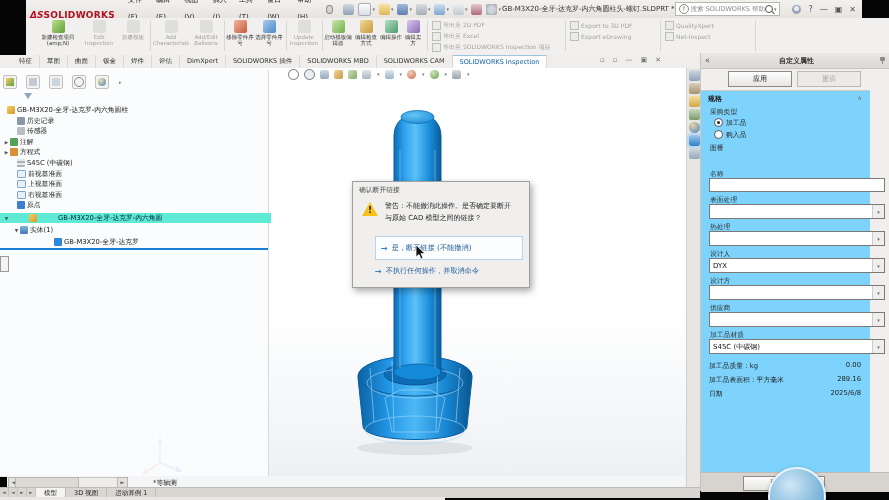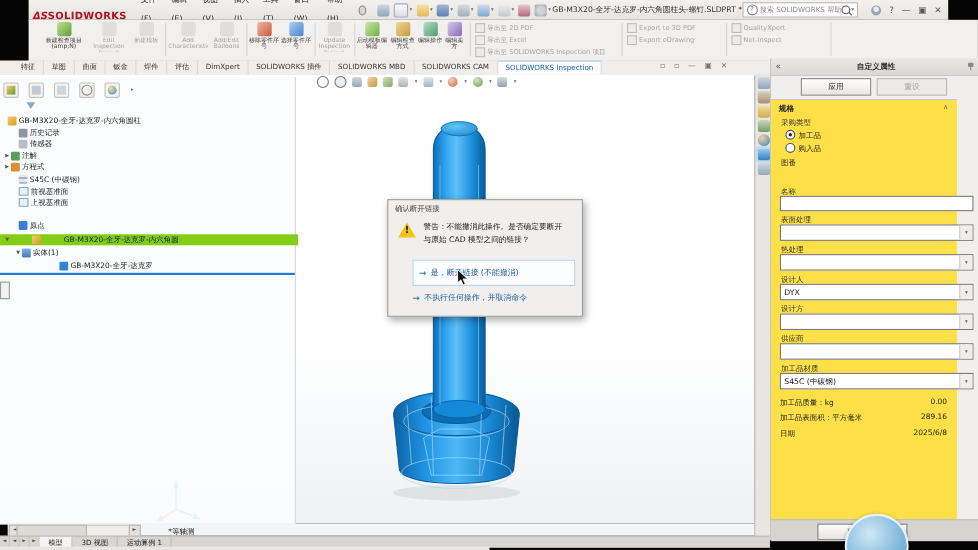--- a/index.html
+++ b/index.html
@@ -56,21 +56,21 @@
   
   #tree{left:0;top:70px;width:268px;height:407px;background:rgba(251,252,253,.92);border-right:1px solid #d8d8d8;}
   .fmtabs{position:absolute;left:3px;top:5px;display:flex;gap:9px;align-items:center;}
   .fmtab{width:12px;height:12px;border:1px solid #c4c1bc;background:#f4f3f1;border-radius:2px;display:flex;align-items:center;justify-content:center;}
   .funnel{position:absolute;left:24px;top:23px;width:0;height:0;border-left:4px solid transparent;
           border-right:4px solid transparent;border-top:6px solid #8fa6c0;}
   .trow{position:absolute;left:0;width:268px;height:10px;display:flex;align-items:center;cursor:pointer;white-space:nowrap;}
   .trow .exp{width:7px;font-size:4.5px;color:#555;text-align:center;flex:0 0 auto;}
   .tico{width:8px;height:8px;border-radius:1px;margin-right:2px;flex:0 0 auto;}
   .tlb{font-size:6.8px;color:#1c1c1c;overflow:hidden;}
-  .trow.sel{background:#84cc16;gap:19px;}
+  .trow.sel{background:#5eead4;gap:19px;}
   .trow.sel .tlb{color:#06243f;}
   .selline{position:absolute;left:0;width:268px;height:2px;background:#1a7fd4;}
   .i-part{background:linear-gradient(135deg,#f2cf6a,#d99a26);}
   .i-hist{background:#8b97a6;}
   .i-sens{background:#b8bec6;}
   .i-ann{background:#57a257;}
   .i-eq{background:#d98f33;}
   .i-mat{background:repeating-linear-gradient(0deg,#aab3bb 0 2px,#e4e8eb 2px 4px);}
   .i-plane{background:#e7f0f8;border:1px solid #7fa8cc;width:7px;height:6px;}
   .i-orig{background:#3a7fd4;}
@@ -101,21 +101,21 @@
   #p-head{position:absolute;left:0;top:0;width:189px;height:15px;background:linear-gradient(#e9e7e4,#dcd9d4);
           border-bottom:1px solid #c8c5c0;display:flex;align-items:center;}
   #p-title{flex:1;text-align:center;font-size:7px;font-weight:bold;color:#333;}
   .pcol{font-size:8px;color:#555;padding:0 4px;cursor:pointer;}
   .pinset{width:7px;height:7px;margin-right:4px;position:relative;}
   .pinset::before{content:"";position:absolute;left:1px;top:0;width:5px;height:4px;background:#8a8a8a;border-radius:1px;}
   .pinset::after{content:"";position:absolute;left:3px;top:4px;width:1px;height:3px;background:#8a8a8a;}
   .pbtn{position:absolute;top:18px;height:14px;width:62px;background:linear-gradient(#fefefe,#e8e6e2);
         border:1px solid #8f8c87;text-align:center;line-height:14px;font-size:7px;color:#222;cursor:pointer;}
   .pbtn.dis{color:#a7a4a0;background:#eceae7;border-color:#bdbab5;cursor:default;}
-  #p-body{position:absolute;left:0;top:37px;width:169px;height:382px;background:#fde047;border-top:1px solid #cdcac5;}
+  #p-body{position:absolute;left:0;top:37px;width:169px;height:382px;background:#7dd3fc;border-top:1px solid #cdcac5;}
   .glabel{position:absolute;left:7px;top:3px;font-weight:bold;font-size:7px;color:#222;}
   .gcaret{position:absolute;right:8px;top:3px;color:#666;font-size:6px;}
   .flabel{position:absolute;left:9px;font-size:6.8px;color:#333;white-space:nowrap;}
   .tinput{position:absolute;left:8px;width:168px;height:12px;border:1px solid #7d7a76;background:#fff;
           font-size:7px;font-family:inherit;padding:0 3px;color:#111;}
   .combo{position:absolute;left:8px;width:174px;height:13px;border:1px solid #7d7a76;background:#fff;
          display:flex;align-items:center;cursor:pointer;}
   .combo .cval{flex:1;padding:0 3px;font-size:7px;color:#111;white-space:nowrap;overflow:hidden;}
   .combo .cdd{width:11px;text-align:center;color:#666;font-size:5px;background:#efeeec;align-self:stretch;
               display:flex;align-items:center;justify-content:center;border-left:1px solid #d0cdc8;}
@@ -451,20 +451,25 @@
     <div class="trow" style="top:109px;padding-left:10px">
       <span class="exp"></span>
         <span class="tico i-plane"></span>
       <span class="tlb">上视基准面</span>
     </div>
     <div class="trow" style="top:99px;padding-left:10px">
       <span class="exp"></span>
         <span class="tico i-plane"></span>
       <span class="tlb">前视基准面</span>
     </div>
+    <div class="trow" style="top:120px;padding-left:10px">
+      <span class="exp"></span>
+        <span class="tico i-plane"></span>
+      <span class="tlb">右视基准面</span>
+    </div>
     <div class="trow" style="top:130px;padding-left:10px">
       <span class="exp"></span>
         <span class="tico i-orig"></span>
       <span class="tlb">原点</span>
     </div>
     <div class="trow sel" style="top:143px;padding-left:3px">
       <span class="exp">▼</span>
       <span class="tico i-part"></span>
       <span class="tlb">GB-M3X20-全牙-达克罗-内六角圆</span>
     </div>

